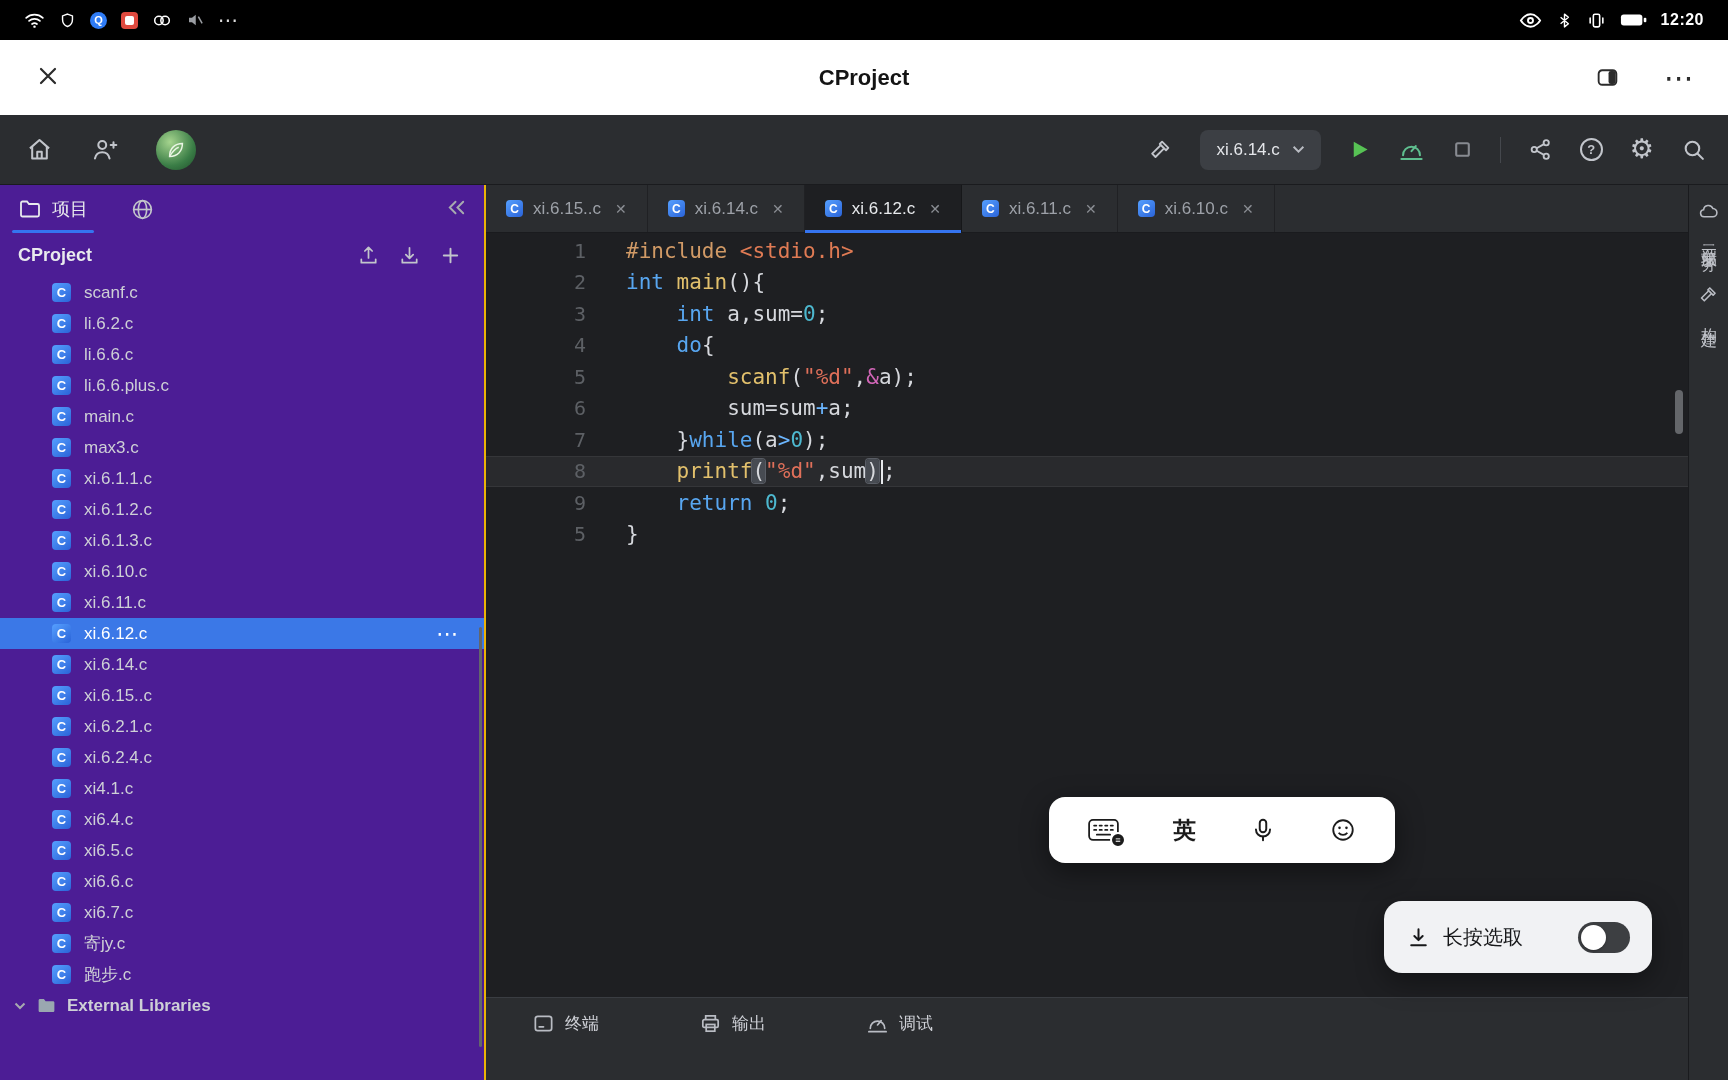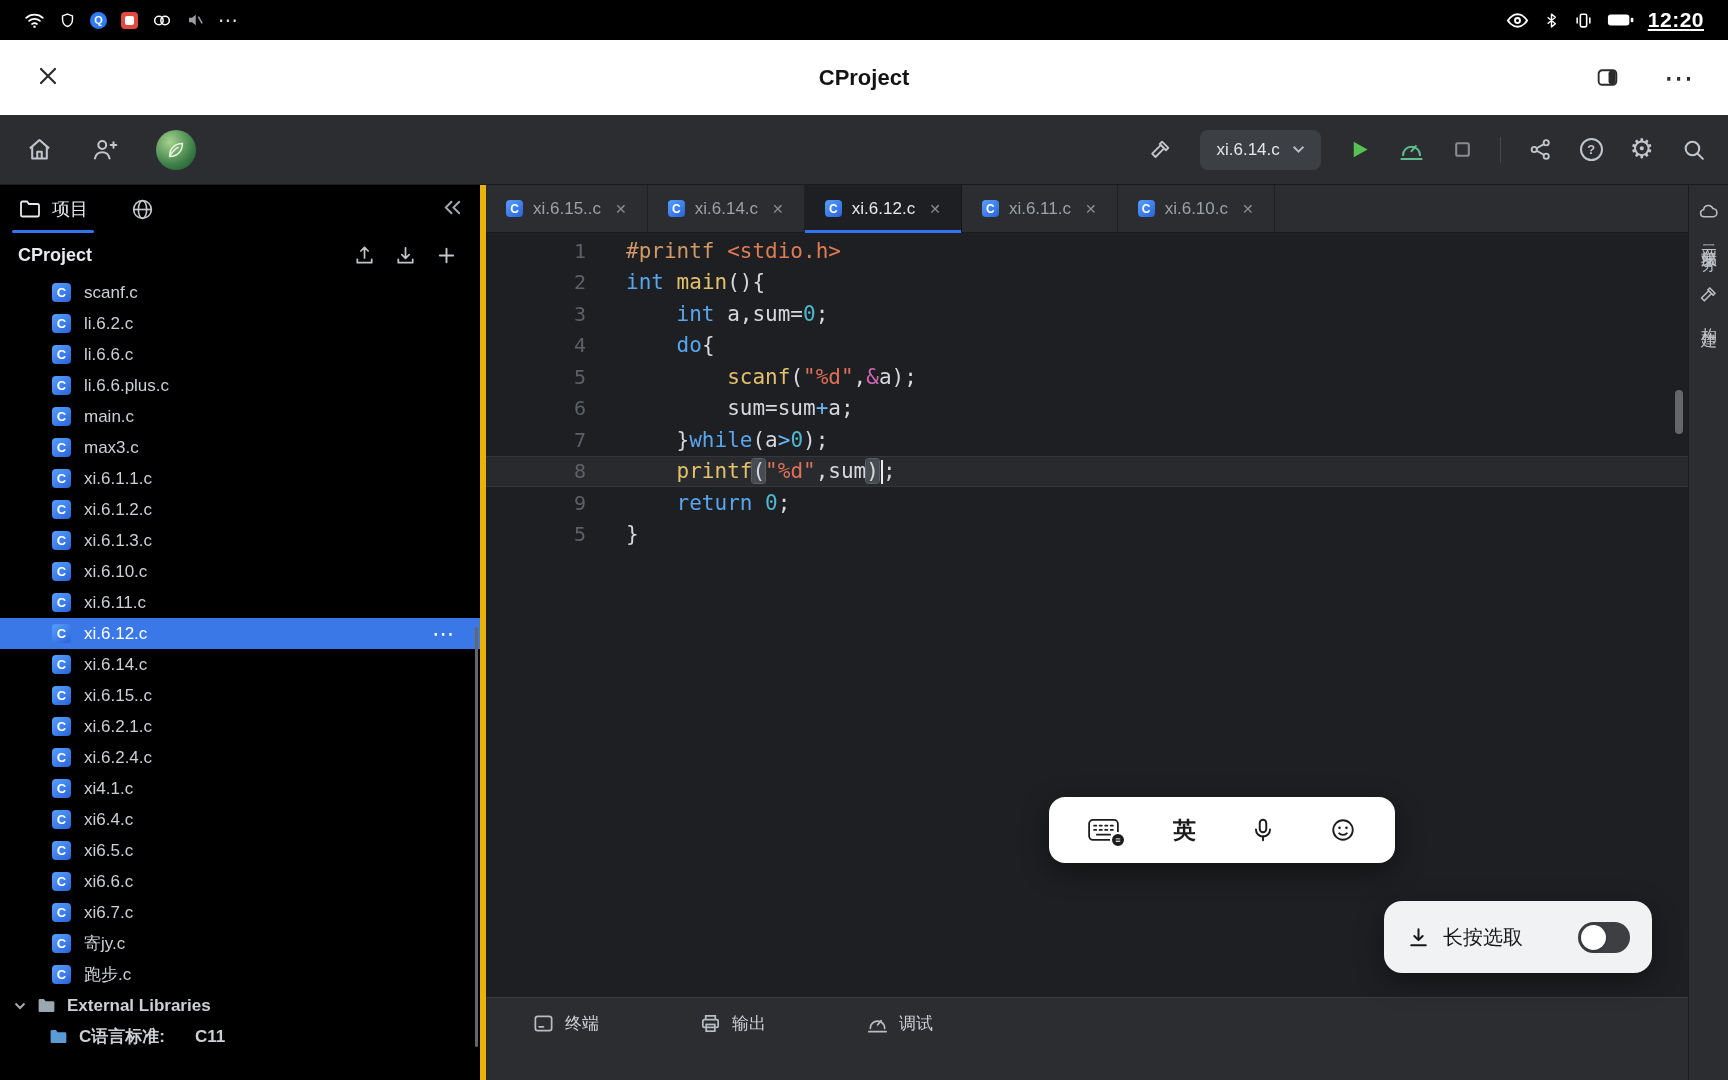--- a/index.html
+++ b/index.html
@@ -5,21 +5,21 @@
   * { margin:0; padding:0; box-sizing:border-box; }
   html,body { background:#0b0b0c; }
   body { font-family:"Liberation Sans","DejaVu Sans",sans-serif; }
   .screen { position:relative; width:1728px; height:1080px; overflow:hidden; background:#1e1f22; }
 
   
   .status-bar { position:absolute; top:0; left:0; right:0; height:40px; background:#000; color:#fff;
                 display:flex; align-items:center; justify-content:space-between; padding:0 24px; }
   .sb-left,.sb-right,.sb-icons { display:flex; align-items:center; gap:14px; }
   .sb-icon { display:inline-flex; align-items:center; color:#fff; }
-  .sb-time { font-size:21px; font-weight:600; letter-spacing:.5px;text-decoration:underline; }
+  .sb-time { font-size:16px; font-weight:600; letter-spacing:.5px; }
   .sb-more { font-size:20px; letter-spacing:2px; color:#ddd; }
   .chip { width:17px; height:17px; display:inline-flex; align-items:center; justify-content:center;
           font-size:11px; font-weight:700; color:#fff; }
   .chip-blue { background:#2f7cf6; border-radius:50%; }
   .chip-red  { background:#e04a3f; border-radius:4px; position:relative; }
   .chip-red::after { content:""; position:absolute; inset:4px; background:#fff; border-radius:2px; }
 
   
   .title-bar { position:absolute; top:40px; left:0; right:0; height:75px; background:#ffffff; }
   .tb-close { position:absolute; left:36px; top:24px; cursor:pointer; }
@@ -41,21 +41,21 @@
   .help-circle { width:23px; height:23px; border:2px solid currentColor; border-radius:50%;
                  display:inline-flex; align-items:center; justify-content:center; font-size:13px; font-weight:700; }
   .gear-glyph { font-size:27px; line-height:1; }
   .tl-divider { width:1px; height:26px; background:#45484d; }
   .icon-btn { display:inline-flex; align-items:center; cursor:pointer; }
 
   
   .main { position:absolute; top:185px; bottom:0; left:0; right:0; display:flex; }
 
   
-  .sidebar { width:486px; flex:none; background:#000000; position:relative; border-right:6px solid #eab308;text-align:center; }
+  .sidebar { width:486px; flex:none; background:#4c1d95; position:relative; border-right:2px solid #eab308;text-align:center; }
   .side-tabs { height:48px; display:flex; align-items:center; padding:0 18px; gap:42px; position:relative; color:#c2c5cb; }
   .side-tab { height:100%; display:flex; align-items:center; gap:10px; position:relative; font-size:18px; color:#e8eaed; }
   .side-tab.active::after { content:""; position:absolute; left:-6px; right:-6px; bottom:0; height:3px;
                             background:#3574f0; border-radius:2px; }
   .collapse-btn { position:absolute; right:16px; color:#a7aab0; cursor:pointer; }
   .project-header { height:44px; display:flex; align-items:center; padding:0 18px; color:#e8eaed;
                     font-size:18px; font-weight:600; }
   .ph-icons { margin-left:auto; display:flex; gap:18px; color:#c2c5cb; padding-right:4px; }
   .file-row { height:31px; display:flex; align-items:center; gap:13px; padding-left:52px; position:relative;
               font-size:17px; color:#ced0d6; cursor:pointer; }
@@ -443,28 +443,20 @@
 
       <div class="lib-row">
         <svg viewBox="0 0 12 8" width="12" height="8" fill="none" stroke="#a7aab0" stroke-width="2">
             <path d="M1.5 1.5L6 6l4.5-4.5"></path>
           </svg>
         <svg viewBox="0 0 24 24" width="21" height="21" fill="#9aa7b0">
             <path d="M3 6c0-.8.7-1.5 1.5-1.5H9l2 2.5h8.5c.8 0 1.5.7 1.5 1.5V18c0 .8-.7 1.5-1.5 1.5h-15C3.7 19.5 3 18.8 3 18z"></path>
           </svg>
         <span>External Libraries</span>
       </div>
-      <div class="lib-row indent">
-        <svg viewBox="0 0 24 24" width="21" height="21" fill="#5b9bd5">
-            <path d="M3 6c0-.8.7-1.5 1.5-1.5H9l2 2.5h8.5c.8 0 1.5.7 1.5 1.5V18c0 .8-.7 1.5-1.5 1.5h-15C3.7 19.5 3 18.8 3 18z"></path>
-          </svg>
-        <span>C语言标准:</span>
-        <span class="lib-gap"></span>
-        <span>C11</span>
-      </div>
 
       <div class="side-scrollbar"></div>
     </aside>
 
     <section class="editor-area">
       <div class="tab-bar" id="tab-bar">
           <div class="ed-tab">
             <span class="c-icon">C</span>
             <span>xi.6.15..c</span>
             <span class="tab-close">✕</span>
@@ -484,21 +476,21 @@
             <span>xi.6.11.c</span>
             <span class="tab-close">✕</span>
           </div>
           <div class="ed-tab">
             <span class="c-icon">C</span>
             <span>xi.6.10.c</span>
             <span class="tab-close">✕</span>
           </div>
         </div>
       <div class="code-area" id="code-area">
-          <div class="code-line"><span class="line-num">1</span><span class="line-code"><span class="tok-pre">#printf </span><span class="tok-inc">&lt;stdio.h&gt;</span></span></div>
+          <div class="code-line"><span class="line-num">1</span><span class="line-code"><span class="tok-pre">#include </span><span class="tok-inc">&lt;stdio.h&gt;</span></span></div>
           <div class="code-line"><span class="line-num">2</span><span class="line-code"><span class="tok-kw">int</span><span class="tok-pl"> </span><span class="tok-fn">main</span><span class="tok-pl">(){</span></span></div>
           <div class="code-line"><span class="line-num">3</span><span class="line-code"><span class="tok-pl">    </span><span class="tok-kw">int</span><span class="tok-pl"> a,sum=</span><span class="tok-num">0</span><span class="tok-pl">;</span></span></div>
           <div class="code-line"><span class="line-num">4</span><span class="line-code"><span class="tok-pl">    </span><span class="tok-kw">do</span><span class="tok-pl">{</span></span></div>
           <div class="code-line"><span class="line-num">5</span><span class="line-code"><span class="tok-pl">        </span><span class="tok-fn">scanf</span><span class="tok-pl">(</span><span class="tok-str">"%d"</span><span class="tok-pl">,</span><span class="tok-op">&amp;</span><span class="tok-pl">a);</span></span></div>
           <div class="code-line"><span class="line-num">6</span><span class="line-code"><span class="tok-pl">        sum=sum</span><span class="tok-op2">+</span><span class="tok-pl">a;</span></span></div>
           <div class="code-line"><span class="line-num">7</span><span class="line-code"><span class="tok-pl">    }</span><span class="tok-kw">while</span><span class="tok-pl">(a</span><span class="tok-op2">&gt;</span><span class="tok-num">0</span><span class="tok-pl">);</span></span></div>
           <div class="code-line current"><span class="line-num">8</span><span class="line-code"><span class="tok-pl">    </span><span class="tok-fn">printf</span><span class="tok-paren">(</span><span class="tok-str">"%d"</span><span class="tok-pl">,sum</span><span class="tok-paren">)</span><span class="tok-caret"></span><span class="tok-pl">;</span></span></div>
           <div class="code-line"><span class="line-num">9</span><span class="line-code"><span class="tok-pl">    </span><span class="tok-kw">return</span><span class="tok-pl"> </span><span class="tok-num">0</span><span class="tok-pl">;</span></span></div>
           <div class="code-line"><span class="line-num">5</span><span class="line-code"><span class="tok-pl">}</span></span></div>
         </div>

